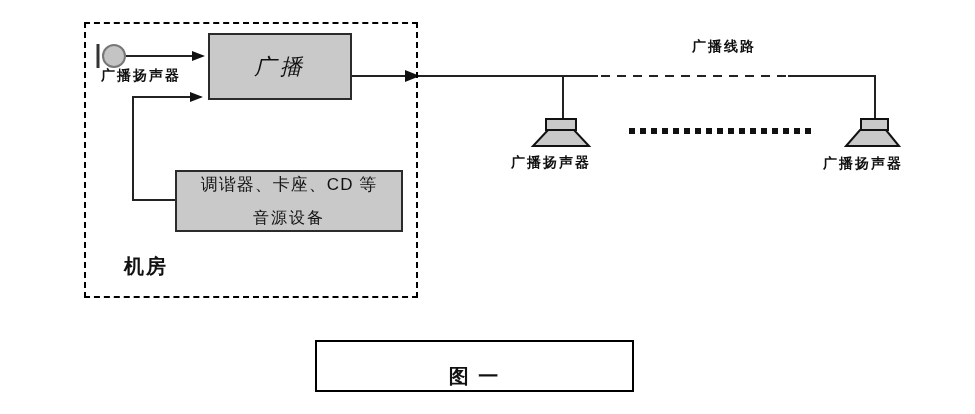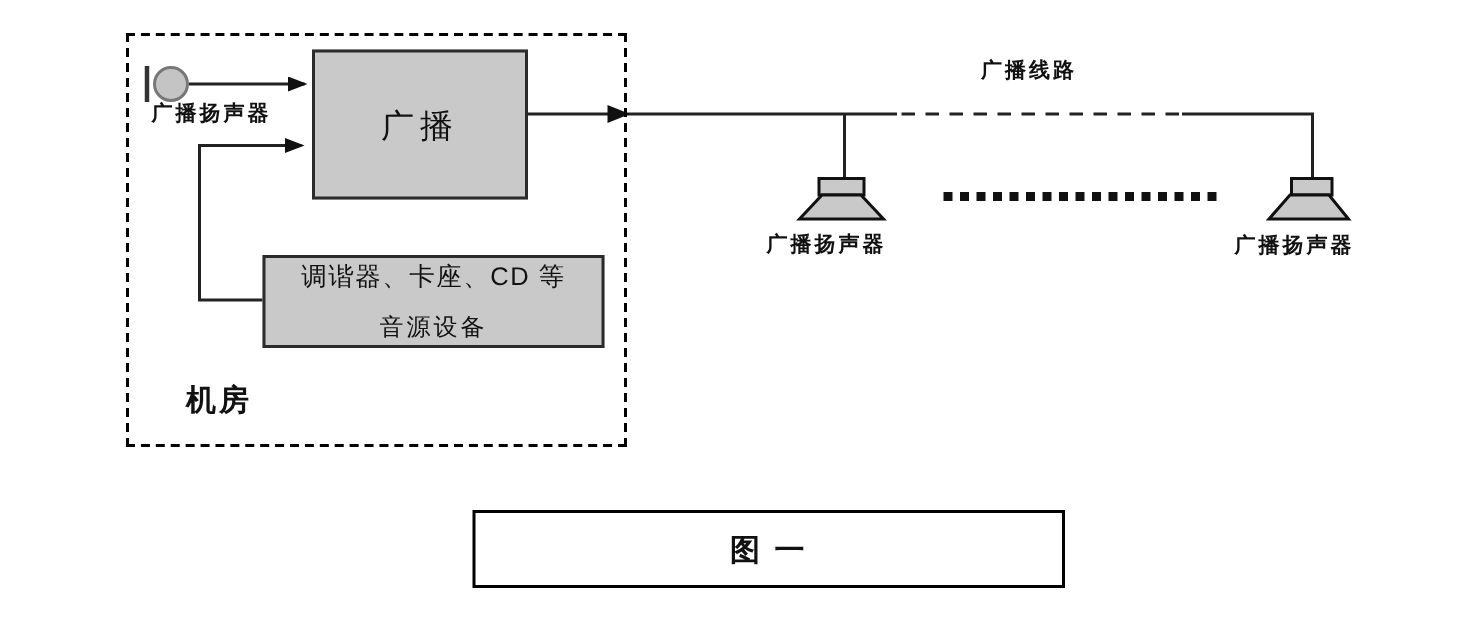--- a/index.html
+++ b/index.html
@@ -17,48 +17,48 @@
     position:absolute;left:84px;top:22px;width:334px;height:276px;
     border:2px dashed #000;
     box-sizing:border-box;
   }
   .machine-room-label{
     position:absolute;left:124px;top:253px;
     font-size:20px;font-weight:700;letter-spacing:2px;
   }
   
   .amp-box{
-    position:absolute;left:208px;top:33px;width:144px;height:100px;
+    position:absolute;left:208px;top:33px;width:144px;height:67px;
     background:#c9c9c9;border:2px solid #2b2b2b;box-sizing:border-box;
     display:flex;flex-direction:column;align-items:center;justify-content:center;
-    font-size:22px;line-height:1.5;letter-spacing:4px;
+    font-size:22px;line-height:1.5;letter-spacing:4px;font-style:italic;
   }
   .source-box{
     position:absolute;left:175px;top:170px;width:228px;height:62px;
     background:#c9c9c9;border:2px solid #2b2b2b;box-sizing:border-box;
     display:flex;flex-direction:column;align-items:center;justify-content:center;
     text-align:center;
   }
   .source-line1{font-size:17px;letter-spacing:1px;}
   .source-line2{font-size:16px;letter-spacing:2px;margin-top:12px;}
   
   .small-label{
     position:absolute;
     font-size:14px;font-weight:600;letter-spacing:2px;
     white-space:nowrap;transform:translateX(-50%);
   }
   .mic-label{left:141px;top:67px;}
-  .line-label{left:686px;top:38px;}
+  .line-label{left:724px;top:38px;}
   .speaker1-label{left:551px;top:154px;}
   .speaker2-label{left:863px;top:155px;}
   
   .caption-box{
-    position:absolute;left:315px;top:340px;width:395px;height:52px;
+    position:absolute;left:315px;top:340px;width:319px;height:52px;
     border:2px solid #000;box-sizing:border-box;background:#fff;
-    display:flex;align-items:center;justify-content:center;gap:24px;
+    display:flex;align-items:flex-end;justify-content:center;gap:24px;
     font-size:20px;font-weight:700;letter-spacing:2px;
   }
 </style>
 </head>
 <body>
 
 <div class="canvas">
 
   <svg class="layer" viewBox="0 0 975 414">
     <defs>

